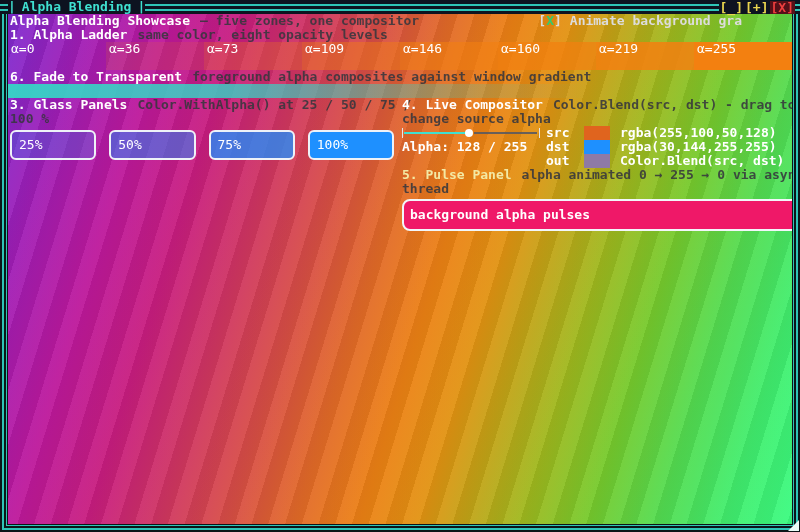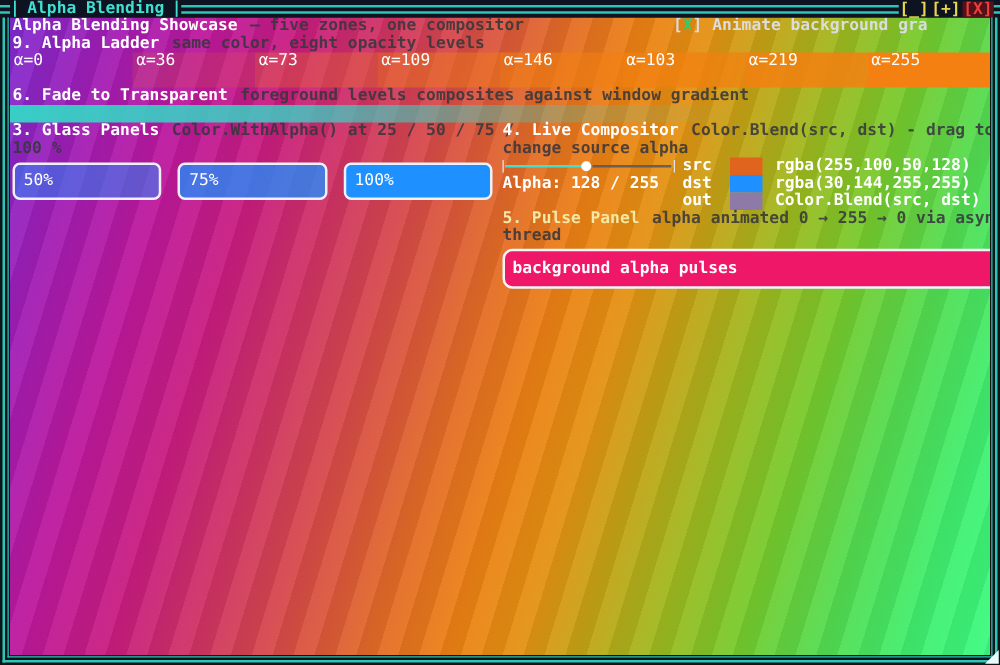--- a/index.html
+++ b/index.html
@@ -127,43 +127,46 @@
     <span class="dline end"></span>
   </div>
 
   <div class="content">
 
     <div class="line header-line">
       <span><span class="bold-w">Alpha Blending Showcase</span><span class="dim">— five zones, one compositor</span></span>
       <span class="checkbox"><span class="br">[</span><span class="mark">X</span><span class="br">]</span><span class="cb-label">Animate background gra</span></span>
     </div>
 
-    <div class="line"><span class="bold-w">9. Alpha Ladder</span><span class="dim">same color, eight opacity levels</span></div>
+    <div class="line"><span class="bold-w">1. Alpha Ladder</span><span class="dim">same color, eight opacity levels</span></div>
 
     <div class="ladder-bar">
       <div class="ladder-cell al0">α=0</div>
       <div class="ladder-cell al36">α=36</div>
       <div class="ladder-cell al73">α=73</div>
       <div class="ladder-cell al109">α=109</div>
       <div class="ladder-cell al146">α=146</div>
-      <div class="ladder-cell al182">α=103</div>
+      <div class="ladder-cell al182">α=160</div>
       <div class="ladder-cell al219">α=219</div>
       <div class="ladder-cell al255">α=255</div>
     </div>
 
-    <div class="line"><span class="bold-w">6. Fade to Transparent</span><span class="dim">foreground levels composites against window gradient</span></div>
+    <div class="line"><span class="bold-w">6. Fade to Transparent</span><span class="dim">foreground alpha composites against window gradient</span></div>
 
     <div class="fade-bar"></div>
 
     <div class="cols">
 
       <div class="col-left">
         <div class="line"><span class="bold-w">3. Glass Panels</span><span class="dim">Color.WithAlpha() at 25 / 50 / 75 /</span></div>
         <div class="line dimline">100 %</div>
         <div class="glass-row">
+          <div class="glass-panel gp25">
+              <span>25%</span>
+            </div>
           <div class="glass-panel gp50">
               <span>50%</span>
             </div>
           <div class="glass-panel gp75">
               <span>75%</span>
             </div>
           <div class="glass-panel gp100">
               <span>100%</span>
             </div>
         </div>

